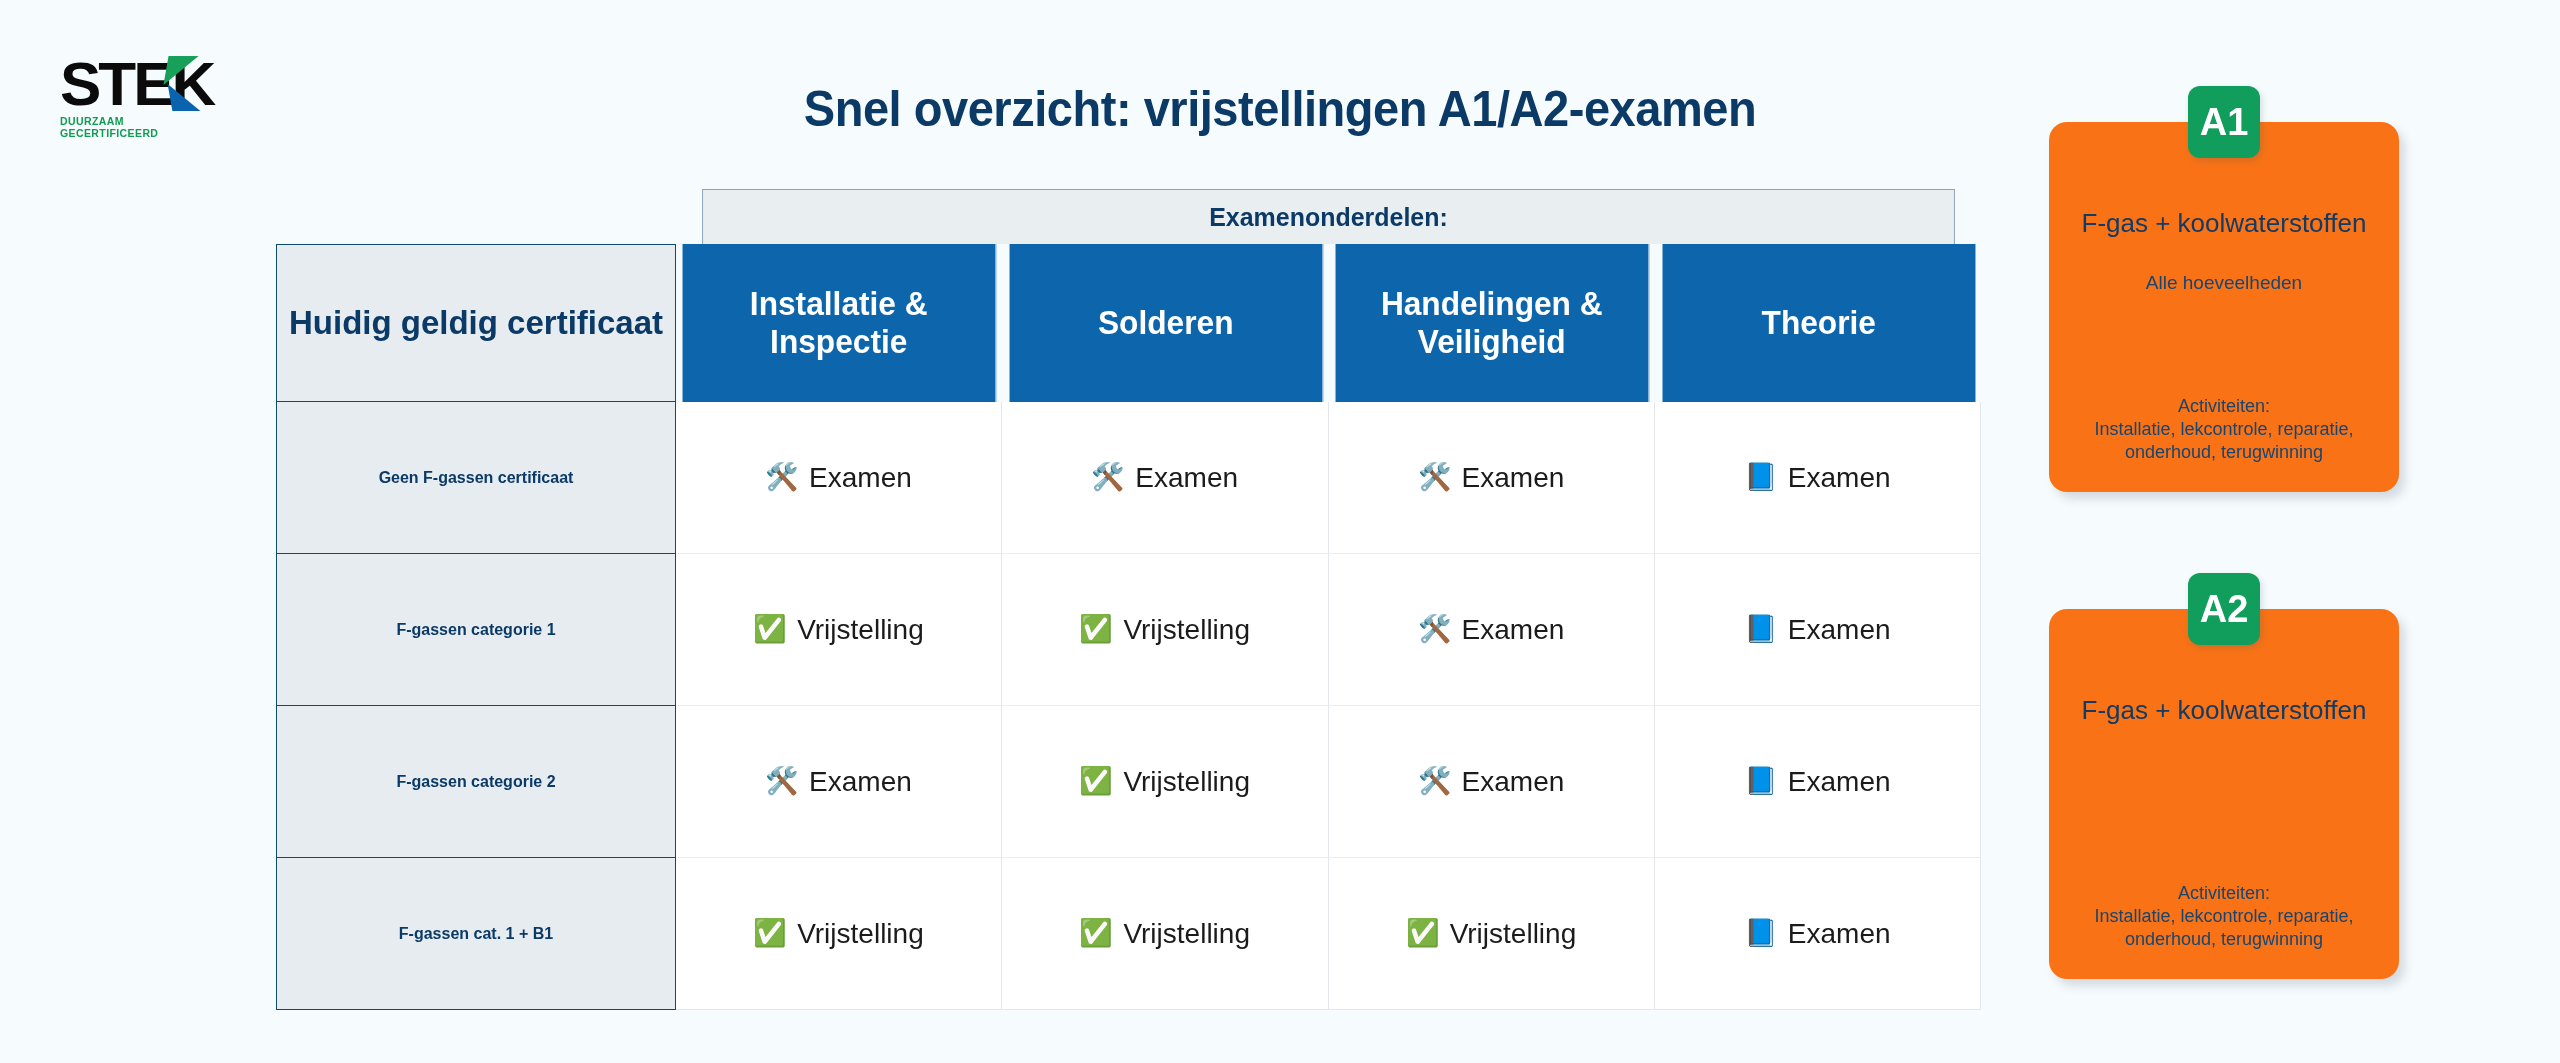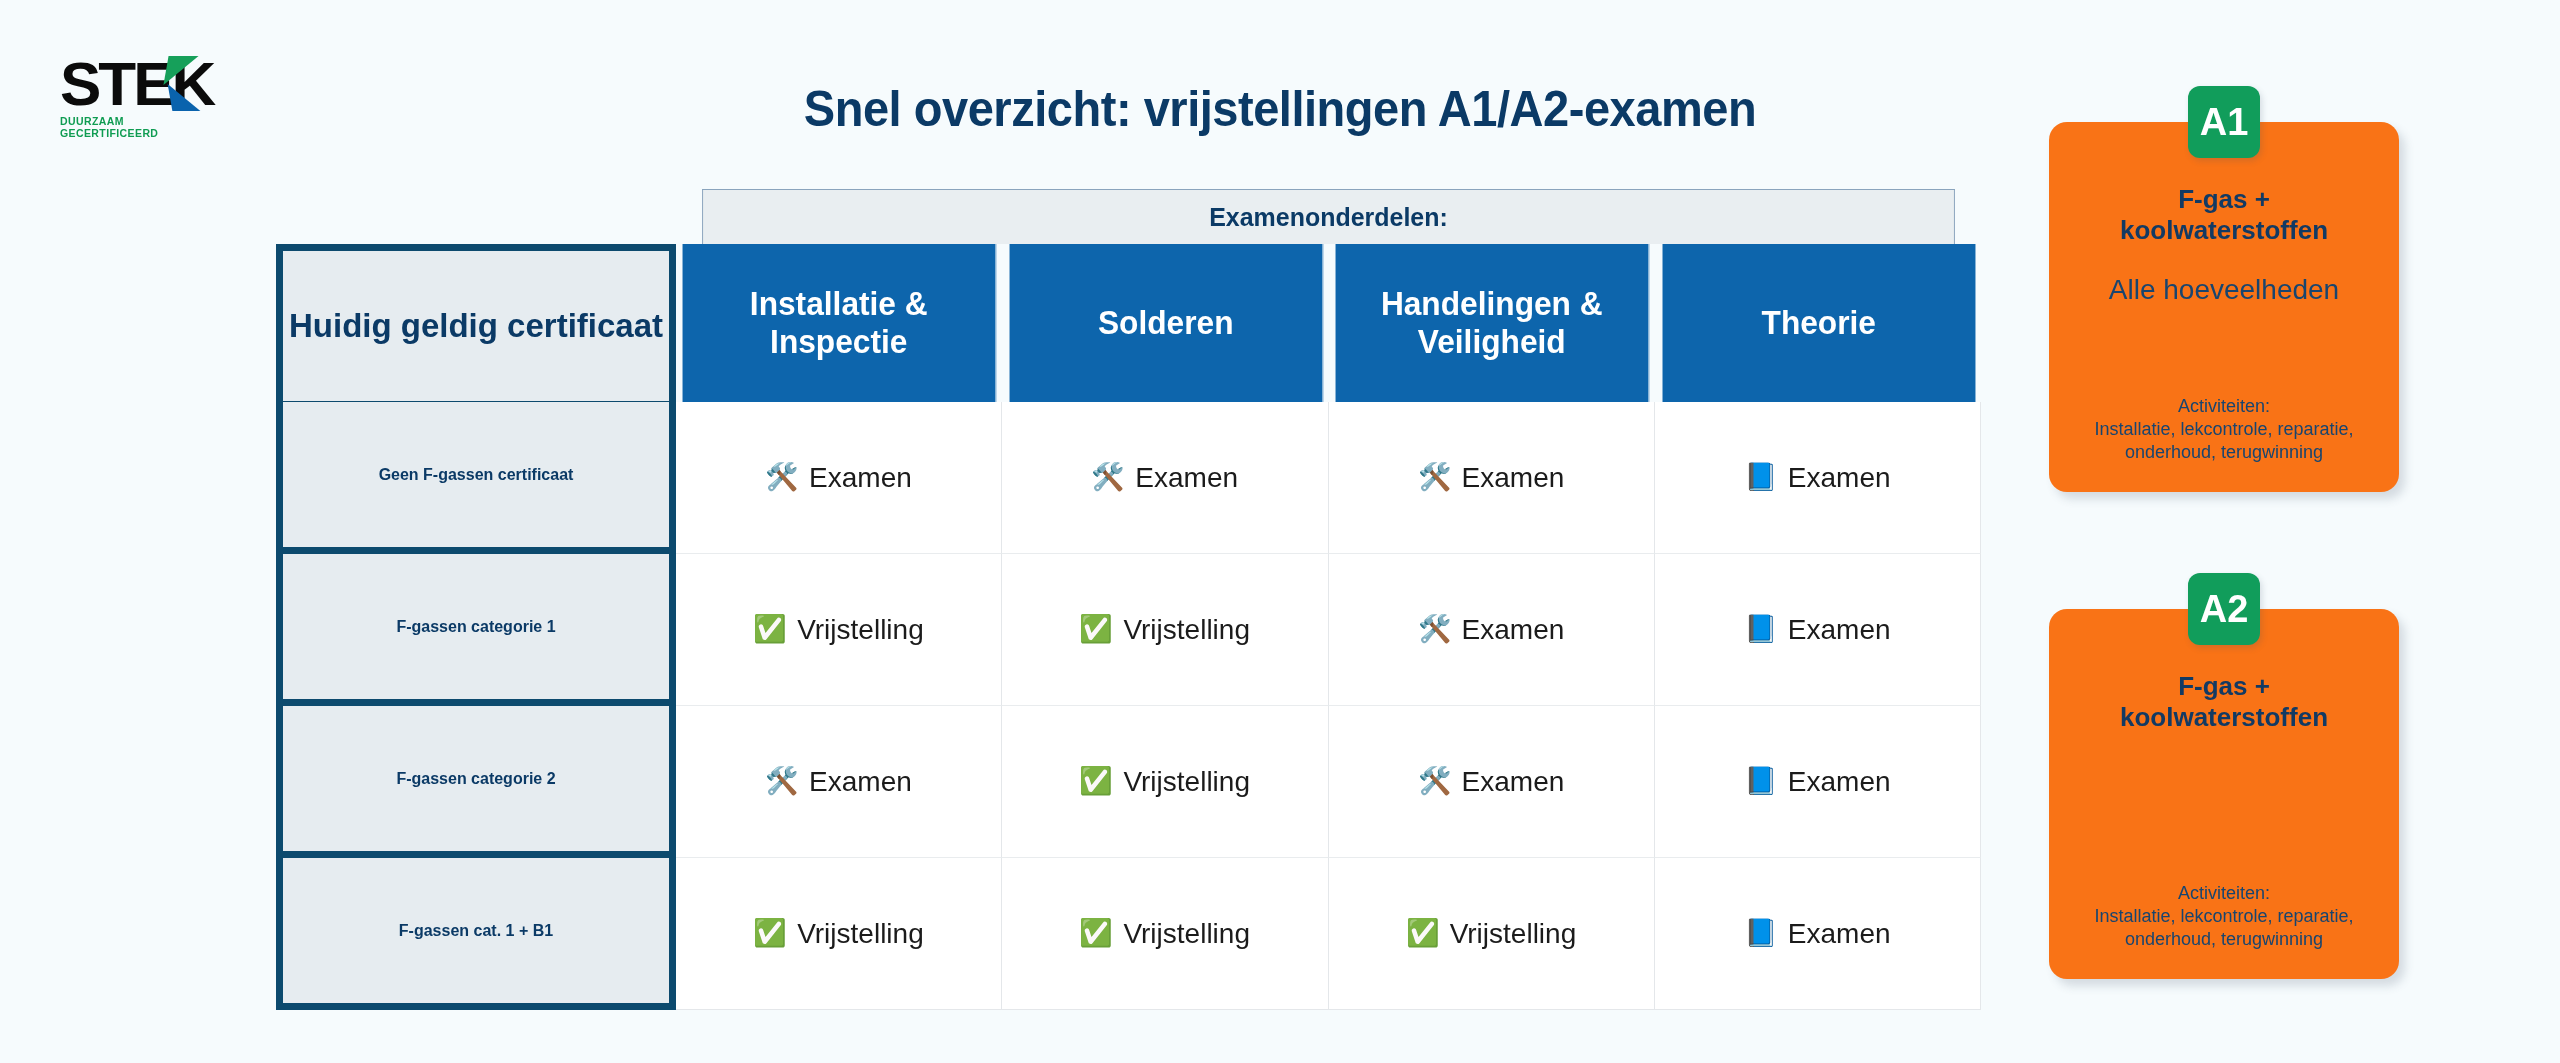--- a/index.html
+++ b/index.html
@@ -64,21 +64,21 @@
     border-bottom:none;
     display:flex;align-items:center;justify-content:center;
     color:#0b3a66;font-weight:bold;font-size:26px;
     transform:scaleX(.96);transform-origin:50% 50%;
   }
 
   
   .rowhead-col{
     width:400px;min-width:400px;
     background:#e6ecf0;
-    border:7px solid #0c4a6e;
+    border:1px solid #0c4a6e;
     box-sizing:border-box;
     display:flex;align-items:center;justify-content:center;
     text-align:center;
     color:#0b3a66;font-weight:bold;
   }
   .head-cell{
     flex:1;
     background:#0d65ac;
     border-right:1px solid #ffffff;
     box-sizing:border-box;
@@ -129,25 +129,25 @@
   #card-a2{left:2049px;top:609px;height:370px;}
   .badge{
     position:absolute;top:-36px;left:50%;transform:translateX(-50%);
     width:72px;height:72px;border-radius:12px;
     background:#119d5b;
     color:#ffffff;font-weight:bold;font-size:38px;
     display:flex;align-items:center;justify-content:center;
     box-shadow:2px 3px 6px rgba(60,80,100,.18);
   }
   .card-title{
-    font-weight:bold;font-size:26px;line-height:31px;
-    margin-top:4px;
+    font-weight:normal;font-size:26px;line-height:31px;
+    margin-top:28px;
   }
   .card-sub{
-    font-size:28px;line-height:27px;margin-top:26px;
+    font-size:19px;line-height:27px;margin-top:26px;
     color:#18456f;
   }
   .card-act{
     position:absolute;left:22px;right:22px;bottom:28px;
     font-size:18px;line-height:23px;color:#18456f;
   }
   #card-a1 .card-sub{margin-top:30px;}
 </style>
 </head>
 <body>

